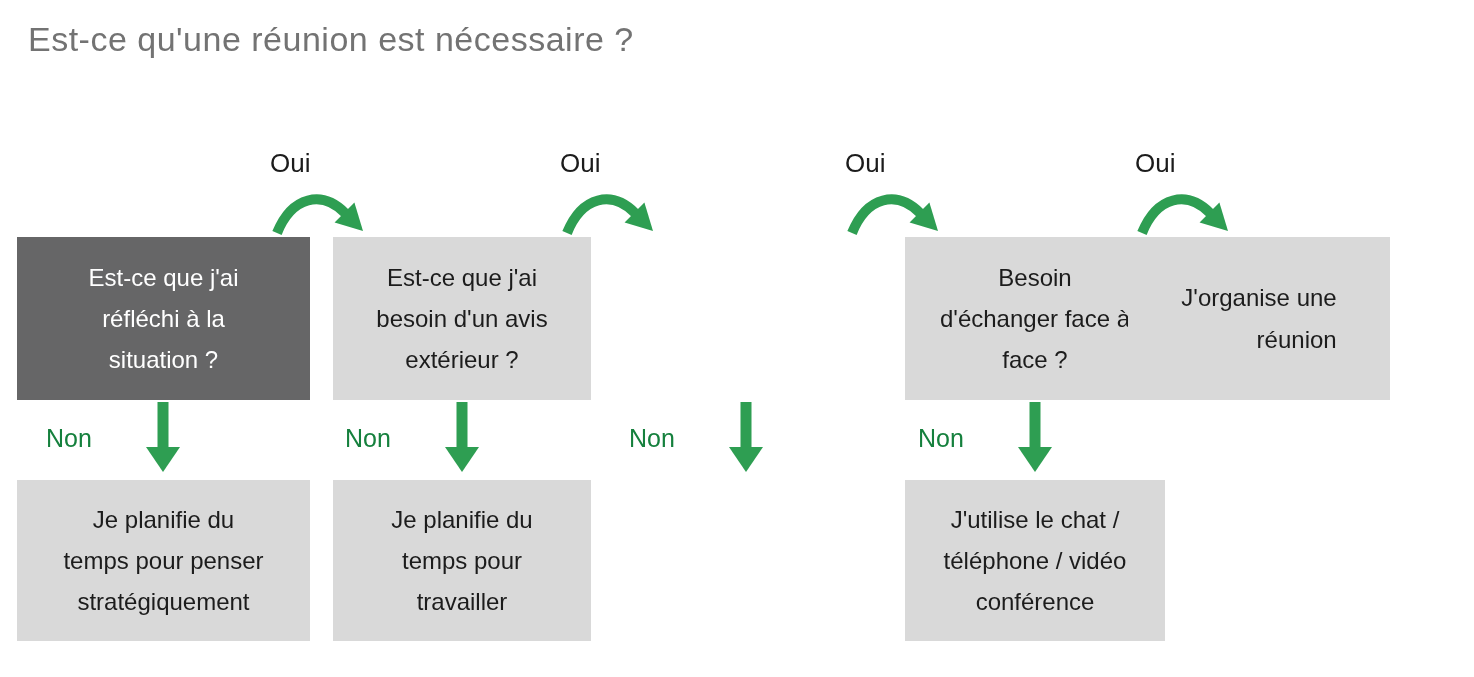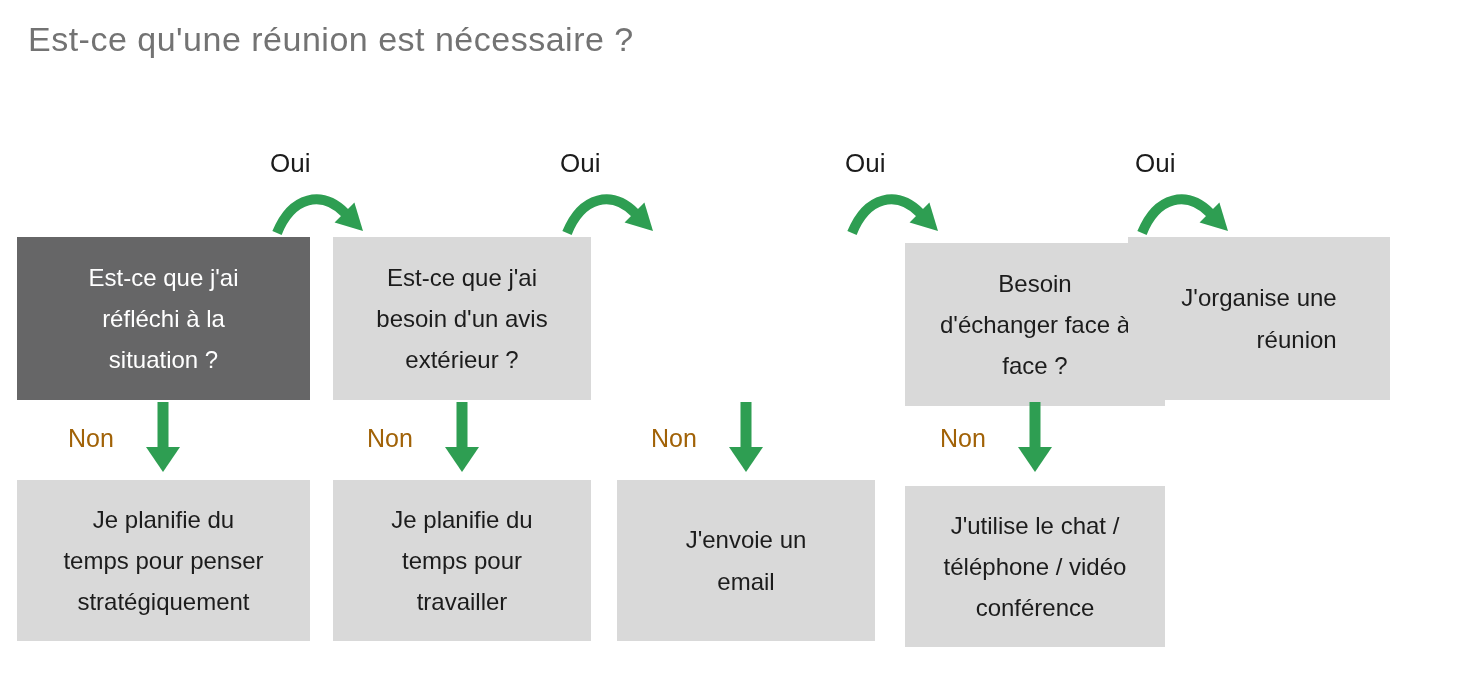--- a/index.html
+++ b/index.html
@@ -31,21 +31,21 @@
     white-space: pre-line;
     color: #1c1c1c;
   }
   .box.light { background: #d9d9d9; }
   .box.dark  { background: #666667; color: #ffffff; }
   .row-top    { top: 237px; height: 163px; }
   .row-bottom { top: 480px; height: 161px; }
   .c0 { left: 17px;   width: 293px; }
   .c1 { left: 333px;  width: 258px; }
   .c2 { left: 617px;  width: 258px; }
-  .c3 { left: 905px;  width: 260px; margin-top: 6px; }
+  .c3 { left: 905px;  width: 260px; }
   .c4 { left: 1128px; width: 262px; text-align: right; }
 
   .oui {
     position: absolute;
     top: 148px;
     width: 100px;
     text-align: left;
     font-size: 26px;
     color: #1c1c1c;
   }
@@ -68,23 +68,23 @@
   }
   .d0 { left: 145px; }
   .d1 { left: 444px; }
   .d2 { left: 728px; }
   .d3 { left: 1017px; }
 
   .non {
     position: absolute;
     top: 424px;
     width: 90px;
-    text-align: center;
+    text-align: left;
     font-size: 25px;
-    color: #a16207;
+    color: #15803d;
   }
   .n0 { left: 46px; }
   .n1 { left: 345px; }
   .n2 { left: 629px; }
   .n3 { left: 918px; }
 
   .green { fill: #2e9e52; }
   .green-stroke { stroke: #2e9e52; }
 </style>
 </head>
@@ -105,22 +105,20 @@
 face ?</div>
   <div class="box light row-top c4">J'organise une
 réunion</div>
 
   <div class="box light row-bottom c0">Je planifie du
 temps pour penser
 stratégiquement</div>
   <div class="box light row-bottom c1">Je planifie du
 temps pour
 travailler</div>
-  <div class="box light row-bottom c2">J'envoie un
-email</div>
   <div class="box light row-bottom c3">J'utilise le chat /
 téléphone / vidéo
 conférence</div>
 
   <div class="oui g0">Oui</div>
   <div class="oui g1">Oui</div>
   <div class="oui g2">Oui</div>
   <div class="oui g3">Oui</div>
 
   <svg class="arc g0" viewBox="0 0 100 50" aria-hidden="true">

